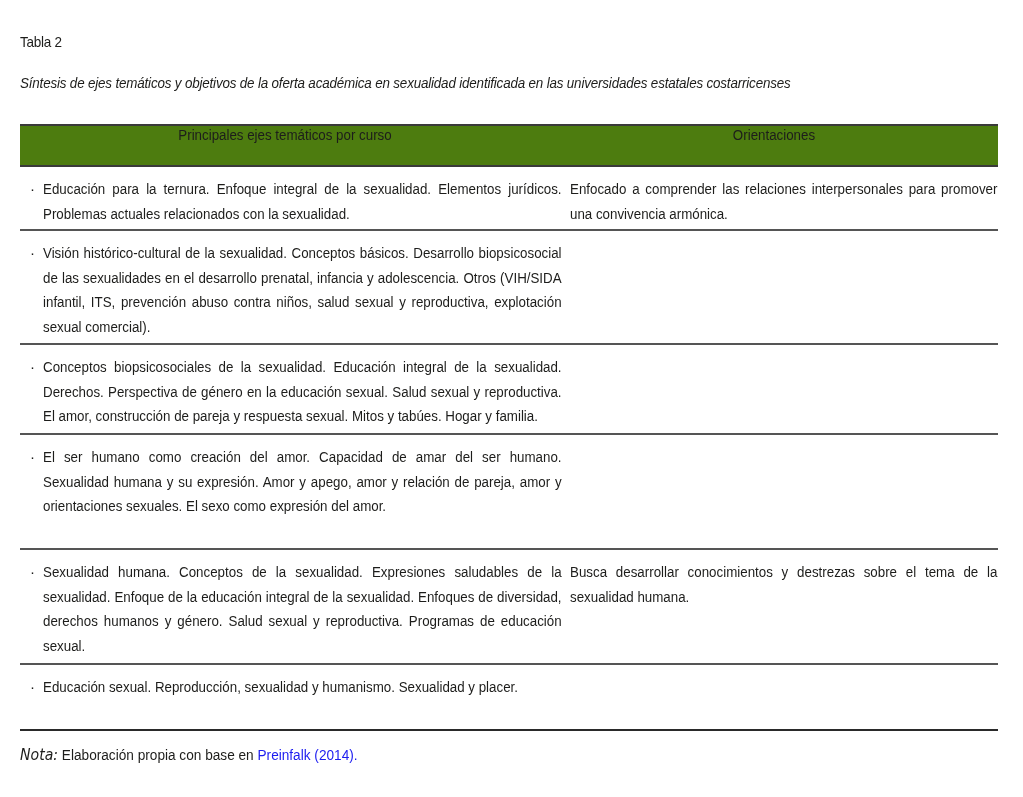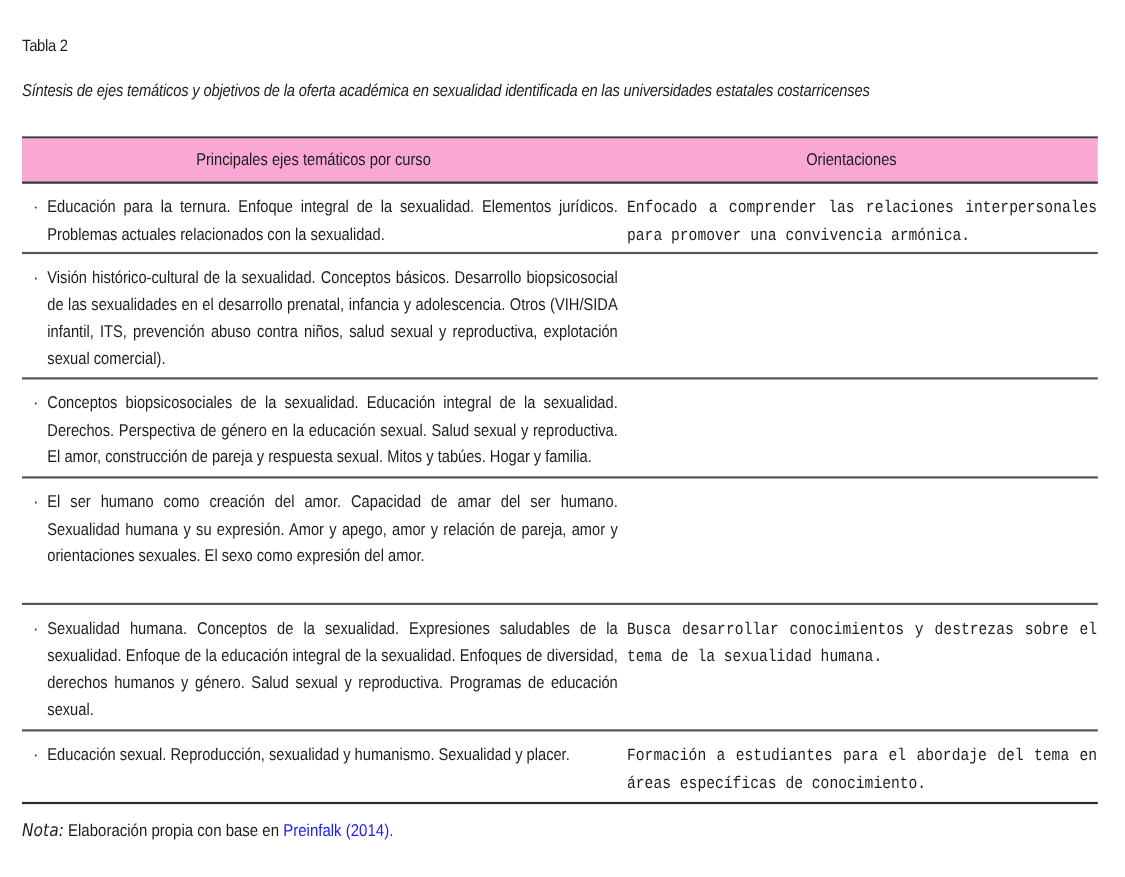--- a/index.html
+++ b/index.html
@@ -16,21 +16,21 @@
       position: absolute; left: 20px; top: 74px;
       font-size: 15.5px; font-style: italic; white-space: nowrap;
       transform: scaleX(0.865); transform-origin: left top;
       letter-spacing: -0.2px;
     }
     .table {
       position: absolute; left: 20px; top: 124px; width: 978px;
       border-top: 2px solid #3a3a3a;
     }
     .thead {
-      display: flex; background: #f9a8d4; height: 39px; align-items: center;
+      display: flex; background: #4d7c0f; height: 39px; align-items: flex-start;
       border-bottom: 2px solid #3a3a3a;
     }
     .th {
       font-size: 15.5px; text-align: center;
       transform: scaleX(0.86); transform-origin: center;
     }
     .th.col1 { width: 530px; }
     .th.col2 { width: 448px; }
     .row {
       display: flex; border-bottom: 2px solid #555555; box-sizing: border-box;
@@ -39,21 +39,21 @@
     .cell {
       font-size: 15.5px; line-height: 24.5px; padding-top: 10px; box-sizing: border-box;
       position: relative;
     }
     .cell .inner {
       display: block; text-align: justify; text-align-last: left;
       transform: scaleX(0.86); transform-origin: left top;
     }
     .cell.col1 { width: 530px; padding-left: 23px; }
     .cell.col1 .inner { width: 603px; }
-    .cell.col2 { width: 448px; padding-left: 20px; font-family: Liberation Mono, monospace; }
+    .cell.col2 { width: 448px; padding-left: 20px; }
     .cell.col2 .inner { width: 497px; }
     .bullet {
       position: absolute; left: 10px; top: 10px; font-size: 15px;
     }
     .note {
       position: absolute; left: 20px; top: 745px; font-size: 15.5px; white-space: nowrap;
       transform: scaleX(0.88); transform-origin: left top;
     }
     .note-label { font-style: italic; font-family: "DejaVu Sans", sans-serif; font-size: 16px; }
     .note-link { color: #1c1cf0; text-decoration: none; }
@@ -109,21 +109,18 @@
     <div class="cell col2">
       <span class="inner">Busca desarrollar conocimientos y destrezas sobre el tema de la sexualidad humana.</span>
     </div>
   </div>
 
   <div class="row" style="height:66px;">
     <div class="cell col1">
       <span class="bullet">·</span>
       <span class="inner">Educación sexual. Reproducción, sexualidad y humanismo. Sexualidad y placer.</span>
     </div>
-    <div class="cell col2">
-      <span class="inner">Formación a estudiantes para el abordaje del tema en áreas específicas de conocimiento.</span>
-    </div>
   </div>
 </div>
 
 <div class="note">
   <span class="note-label">Nota:</span><span> Elaboración propia con base en </span><a class="note-link">Preinfalk (2014).</a>
 </div>
 
 </body></html>

